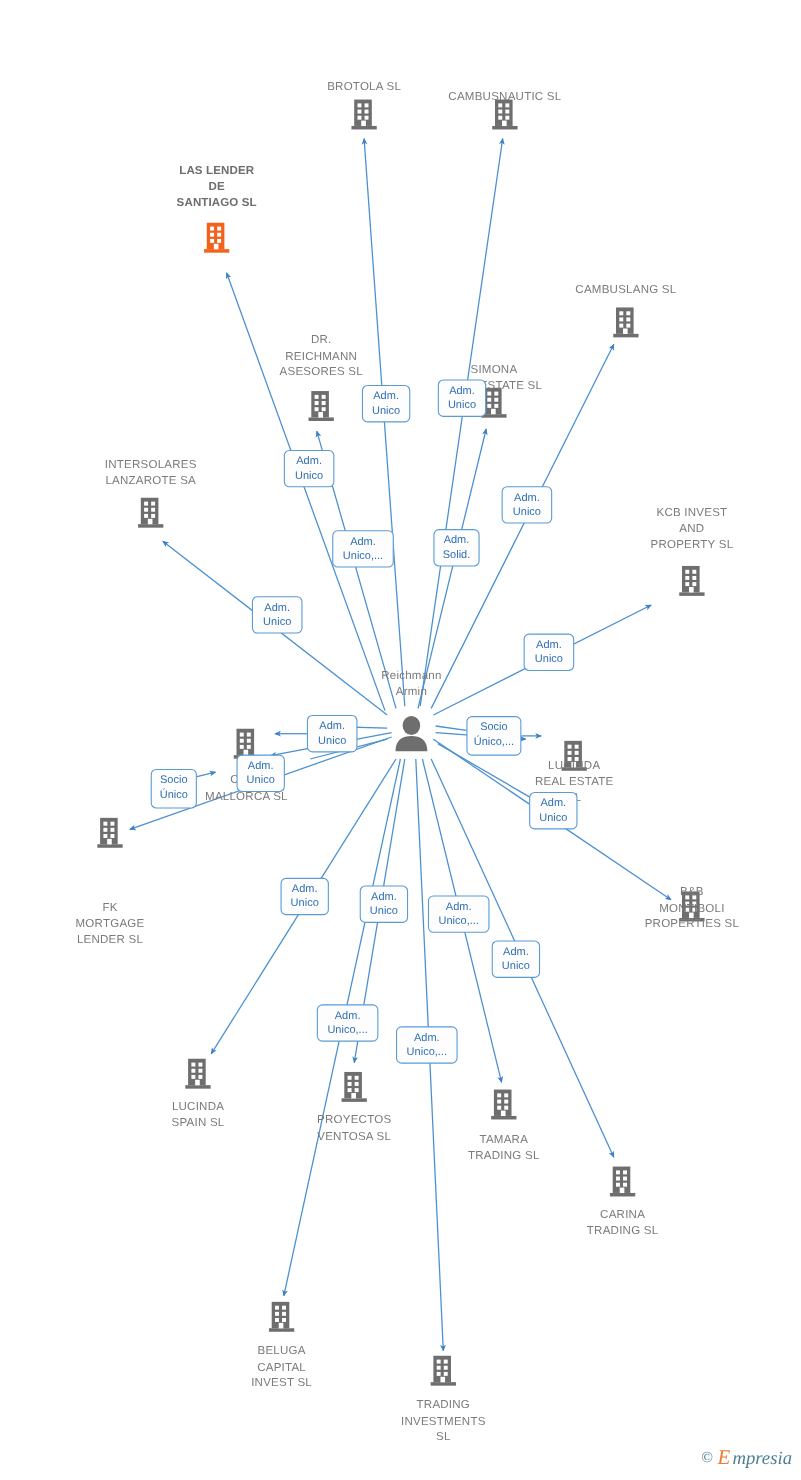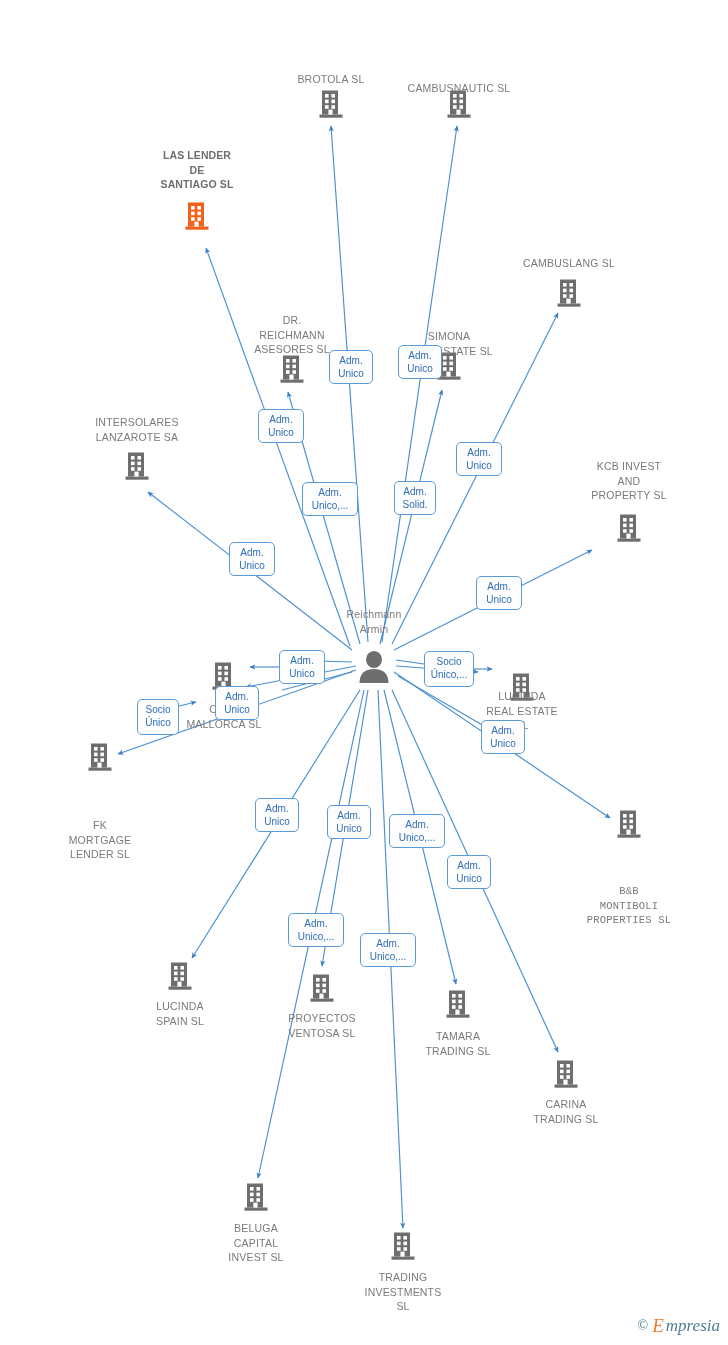--- a/index.html
+++ b/index.html
@@ -184,21 +184,21 @@
       <div class="node" style="left: 292px; top: 0px;"><span class="ico" style="top: 354px; margin-left: -13px;"><svg width="26" height="30" viewBox="0 0 26 30" xmlns="http://www.w3.org/2000/svg">
             <rect x="4" y="1.5" width="16" height="24" fill="#6e6e6e"></rect>
             <rect x="1.5" y="25.5" width="23" height="3.2" fill="#6e6e6e"></rect>
             <rect x="7" y="5" width="3.6" height="3.6" fill="#ffffff"></rect>
             <rect x="13.4" y="5" width="3.6" height="3.6" fill="#ffffff"></rect>
             <rect x="7" y="10.6" width="3.6" height="3.6" fill="#ffffff"></rect>
             <rect x="13.4" y="10.6" width="3.6" height="3.6" fill="#ffffff"></rect>
             <rect x="7" y="16.2" width="3.6" height="3.6" fill="#ffffff"></rect>
             <rect x="13.4" y="16.2" width="3.6" height="3.6" fill="#ffffff"></rect>
             <rect x="10.4" y="20.6" width="4.2" height="5" fill="#ffffff"></rect>
-          </svg></span><span class="node-label" style="top: 313px;">DR.
+          </svg></span><span class="node-label" style="top: 302px;">DR.
 REICHMANN
 ASESORES  SL</span></div>
       <div class="node" style="left: 449px; top: 0px;"><span class="ico" style="top: 351px; margin-left: -13px;"><svg width="26" height="30" viewBox="0 0 26 30" xmlns="http://www.w3.org/2000/svg">
             <rect x="4" y="1.5" width="16" height="24" fill="#6e6e6e"></rect>
             <rect x="1.5" y="25.5" width="23" height="3.2" fill="#6e6e6e"></rect>
             <rect x="7" y="5" width="3.6" height="3.6" fill="#ffffff"></rect>
             <rect x="13.4" y="5" width="3.6" height="3.6" fill="#ffffff"></rect>
             <rect x="7" y="10.6" width="3.6" height="3.6" fill="#ffffff"></rect>
             <rect x="13.4" y="10.6" width="3.6" height="3.6" fill="#ffffff"></rect>
             <rect x="7" y="16.2" width="3.6" height="3.6" fill="#ffffff"></rect>
@@ -272,21 +272,21 @@
       <div class="node" style="left: 629px; top: 0px;"><span class="ico" style="top: 809px; margin-left: -13px;"><svg width="26" height="30" viewBox="0 0 26 30" xmlns="http://www.w3.org/2000/svg">
             <rect x="4" y="1.5" width="16" height="24" fill="#6e6e6e"></rect>
             <rect x="1.5" y="25.5" width="23" height="3.2" fill="#6e6e6e"></rect>
             <rect x="7" y="5" width="3.6" height="3.6" fill="#ffffff"></rect>
             <rect x="13.4" y="5" width="3.6" height="3.6" fill="#ffffff"></rect>
             <rect x="7" y="10.6" width="3.6" height="3.6" fill="#ffffff"></rect>
             <rect x="13.4" y="10.6" width="3.6" height="3.6" fill="#ffffff"></rect>
             <rect x="7" y="16.2" width="3.6" height="3.6" fill="#ffffff"></rect>
             <rect x="13.4" y="16.2" width="3.6" height="3.6" fill="#ffffff"></rect>
             <rect x="10.4" y="20.6" width="4.2" height="5" fill="#ffffff"></rect>
-          </svg></span><span class="node-label" style="top: 884px; font-family: Liberation Mono, monospace;">B&amp;B
+          </svg></span><span class="node-label" style="top: 804px;">B&amp;B
 MONTIBOLI
 PROPERTIES  SL</span></div>
       <div class="node" style="left: 180px; top: 0px;"><span class="ico" style="top: 961px; margin-left: -13px;"><svg width="26" height="30" viewBox="0 0 26 30" xmlns="http://www.w3.org/2000/svg">
             <rect x="4" y="1.5" width="16" height="24" fill="#6e6e6e"></rect>
             <rect x="1.5" y="25.5" width="23" height="3.2" fill="#6e6e6e"></rect>
             <rect x="7" y="5" width="3.6" height="3.6" fill="#ffffff"></rect>
             <rect x="13.4" y="5" width="3.6" height="3.6" fill="#ffffff"></rect>
             <rect x="7" y="10.6" width="3.6" height="3.6" fill="#ffffff"></rect>
             <rect x="13.4" y="10.6" width="3.6" height="3.6" fill="#ffffff"></rect>
             <rect x="7" y="16.2" width="3.6" height="3.6" fill="#ffffff"></rect>

